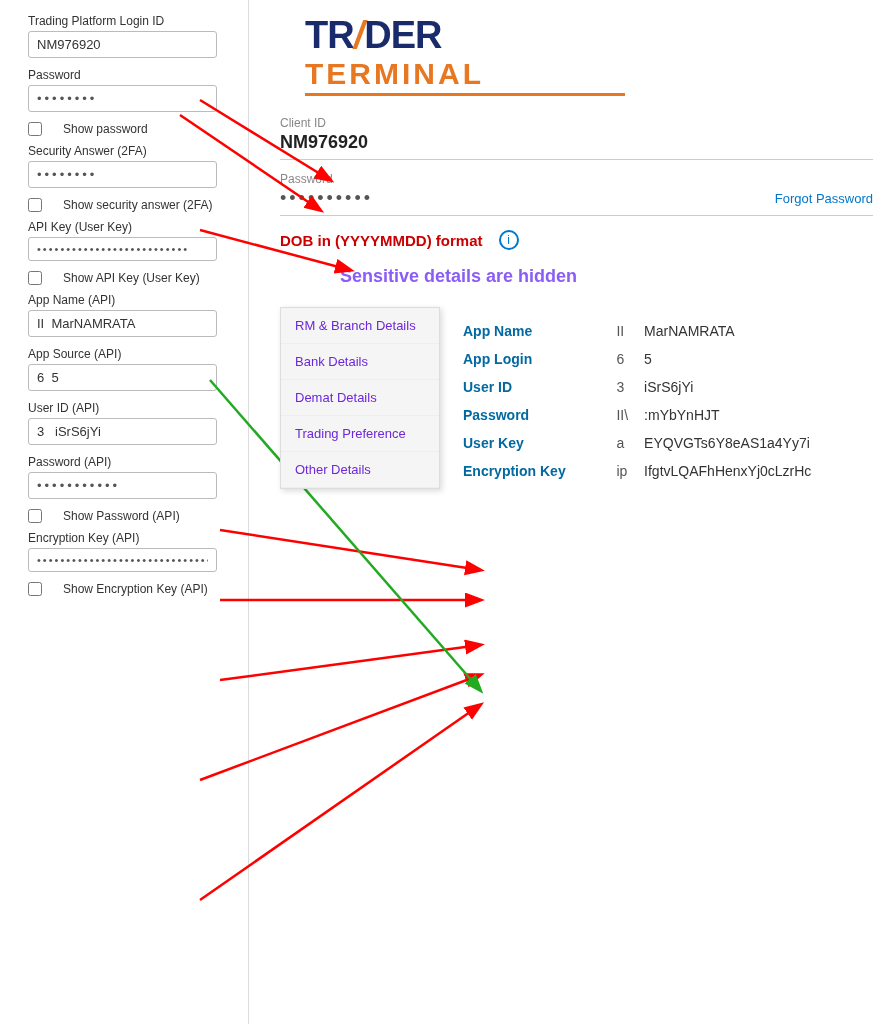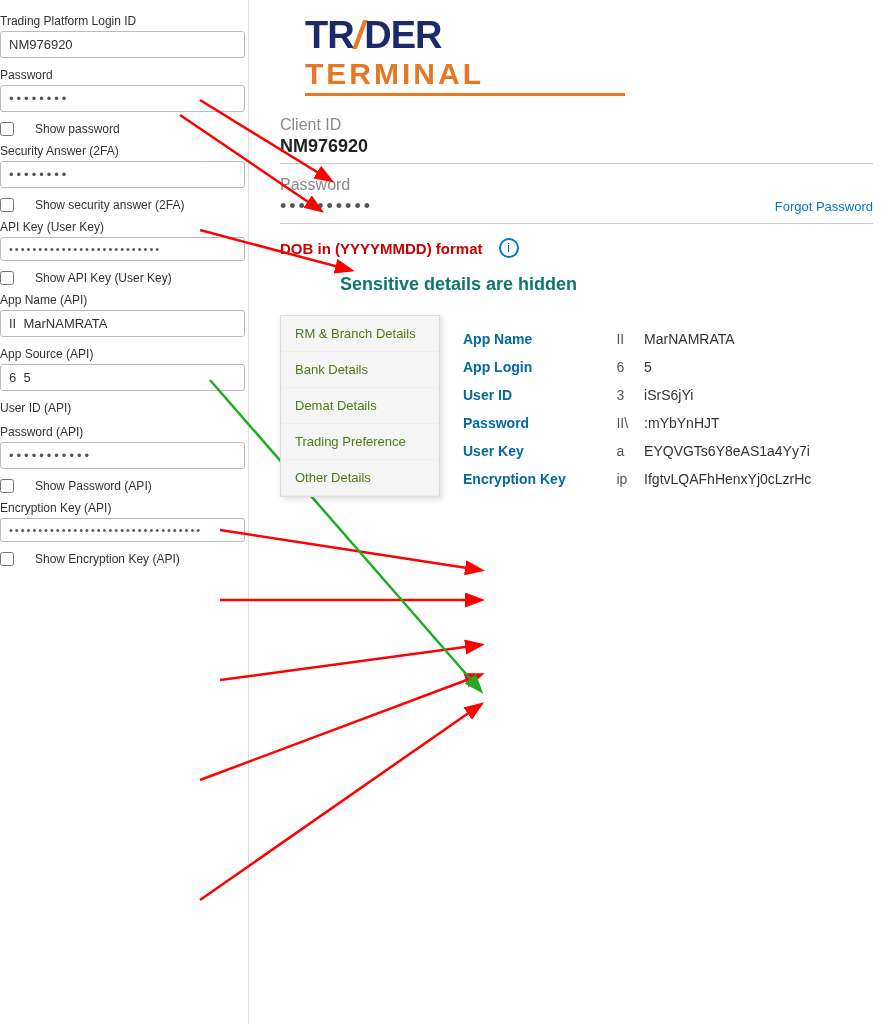--- a/index.html
+++ b/index.html
@@ -11,21 +11,21 @@
       position: relative;
       overflow: hidden;
     }
 
     
     .left-panel {
       position: absolute;
       left: 0;
       top: 0;
       width: 245px;
-      padding: 14px 0;
+      padding: 14px 28px;
       background: #fff;
     }
 
     .field-group {
       margin-bottom: 10px;
     }
 
     .field-label {
       font-size: 12px;
       color: #333;
@@ -78,21 +78,21 @@
 
     
     .logo-area {
       display: flex;
       align-items: center;
       margin-bottom: 20px;
       margin-left: 25px;
     }
 
     .right-field-label {
-      font-size: 16px;
+      font-size: 12px;
       color: #888;
       margin-bottom: 2px;
     }
 
     .right-field-value {
       font-size: 18px;
       font-weight: bold;
       color: #222;
       border-bottom: 1px solid #ccc;
       padding-bottom: 6px;
@@ -141,21 +141,21 @@
       justify-content: center;
       font-size: 12px;
       color: #0077cc;
       cursor: pointer;
     }
 
     
     .sensitive-msg {
       font-size: 18px;
       font-weight: bold;
-      color: #0f766e;
+      color: #8b5cf6;
       margin: 10px 0 20px 0;
       text-align: center;
     }
 
     
     .details-table {
       width: 100%;
       border-collapse: collapse;
       font-size: 14px;
       margin-top: 10px;
@@ -187,21 +187,21 @@
       background: #f5f5f5;
       border: 1px solid #ddd;
       width: 160px;
       box-shadow: 2px 2px 6px rgba(0,0,0,0.15);
       z-index: 10;
     }
 
     .dropdown-item {
       padding: 10px 14px;
       font-size: 13px;
-      color: #4d7c0f;
+      color: #6d28d9;
       cursor: pointer;
       border-bottom: 1px solid #eee;
     }
 
     .trading-api-link {
       font-size: 14px;
       color: #e87722;
       font-weight: bold;
       cursor: pointer;
     }
@@ -268,20 +268,21 @@
     <input class="field-input" type="text" value="II  MarNAMRATA" style="">
   </div>
 
   <div class="field-group">
     <div class="field-label">App Source (API)</div>
     <input class="field-input" type="text" value="6  5" style="">
   </div>
 
   <div class="field-group">
     <div class="field-label">User ID (API)</div>
+    <input class="field-input" type="text" value="3   iSrS6jYi" style="">
   </div>
 
   <div class="field-group">
     <div class="field-label">Password (API)</div>
     <input class="field-input dots" type="password" value="passwordapi" style="">
   </div>
   <div class="checkbox-row">
     <input type="checkbox" style="">
     <span class="checkbox-label">Show Password (API)</span>
   </div>

